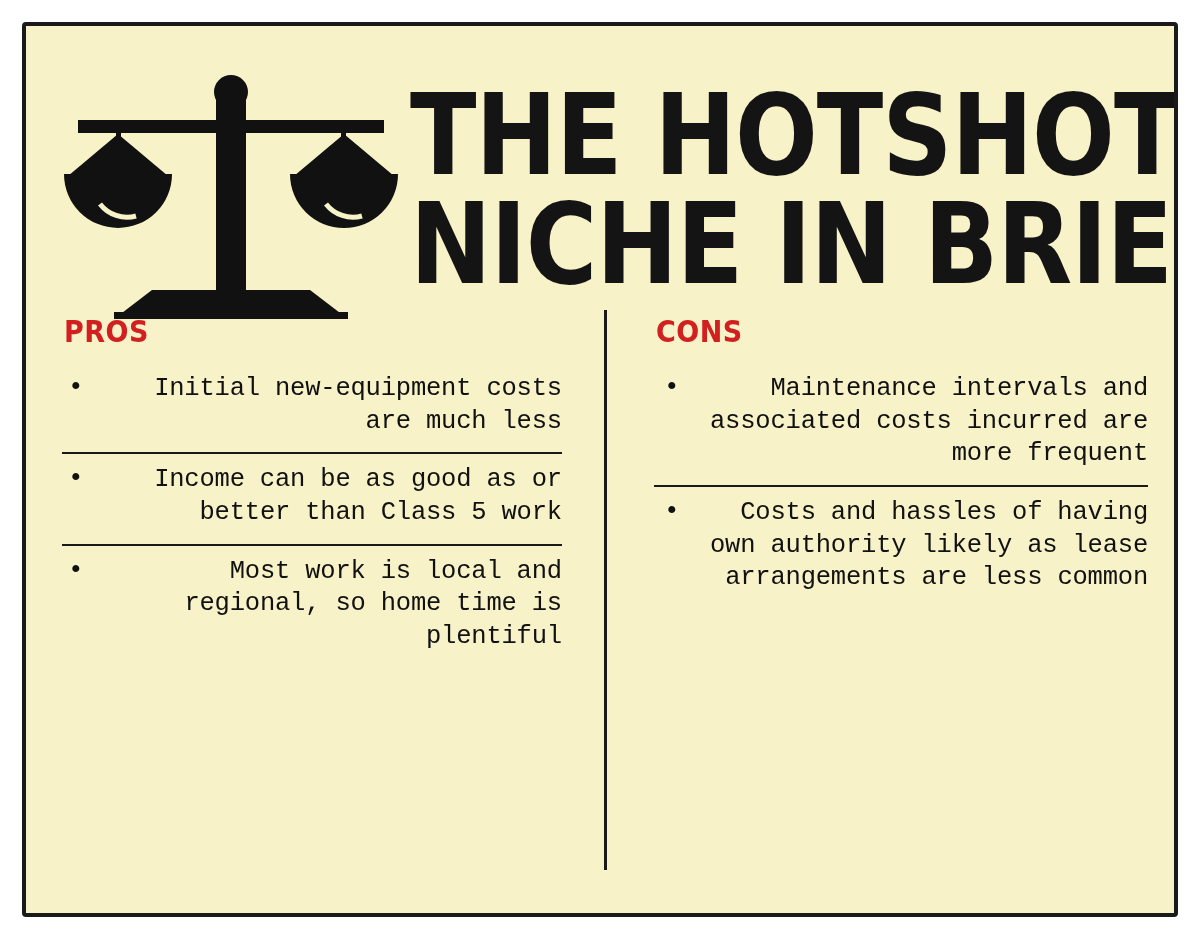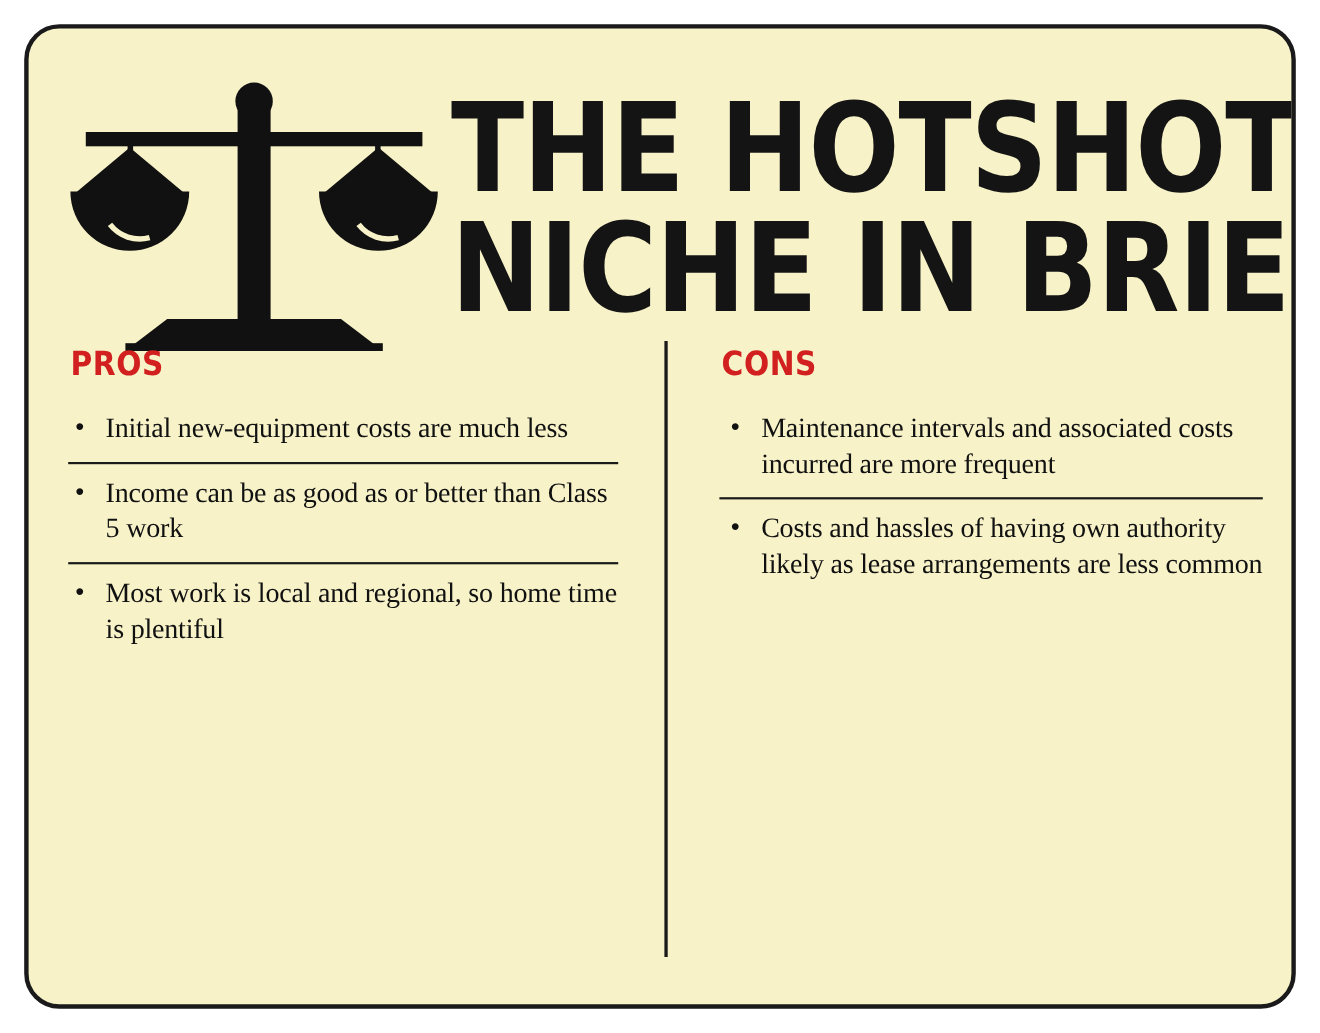--- a/index.html
+++ b/index.html
@@ -15,21 +15,21 @@
   }
 
   .infographic-card {
     position: absolute;
     left: 22px;
     top: 22px;
     width: 1156px;
     height: 895px;
     background: #f7f2c8;
     border: 4px solid #1a1a1a;
-    border-radius: 32px;
+    border-radius: 4px;
     box-sizing: border-box;
     overflow: hidden;
   }
 
   
   .header {
     display: flex;
     align-items: flex-start;
     padding: 28px 30px 0 30px;
     height: 280px;
@@ -102,27 +102,28 @@
   ul.bullet-list {
     list-style: none;
     margin: 0;
     padding: 0;
   }
   ul.bullet-list li {
     position: relative;
     padding: 0 0 0 34px;
     margin: 0;
     border-bottom: 2px solid #1a1a1a;
-    font-family: Liberation Serif, serif;
+    font-family: Liberation Mono, monospace;
     font-size: 25.5px;
     line-height: 1.28;
     color: #111111;
     letter-spacing: -0.2px;
     padding-bottom: 14px;
     padding-top: 10px;
+    text-align: right;
   }
   ul.bullet-list li:last-child {
     border-bottom: none;
   }
   ul.bullet-list li::before {
     content: "\2022";
     position: absolute;
     left: 6px;
     top: 8px;
     font-size: 26px;

